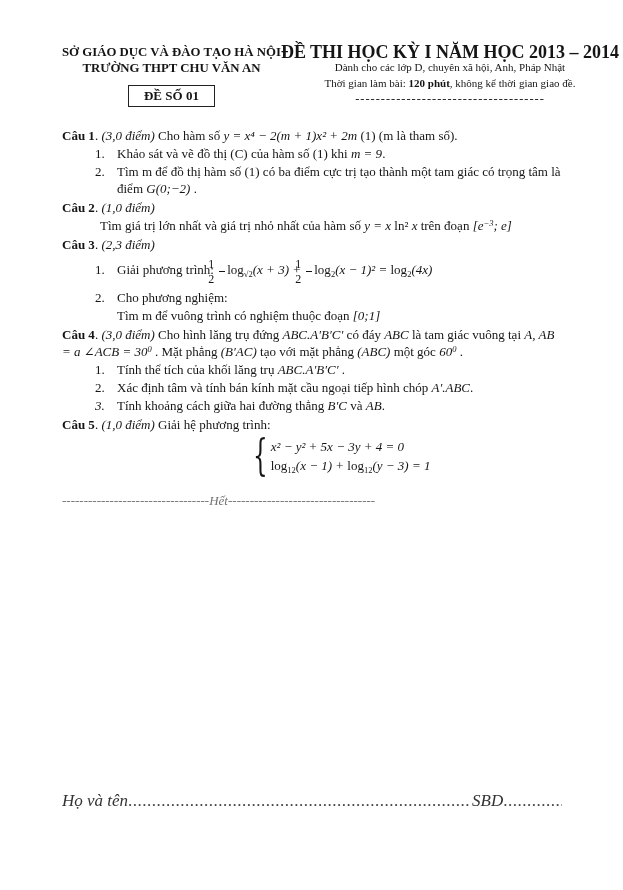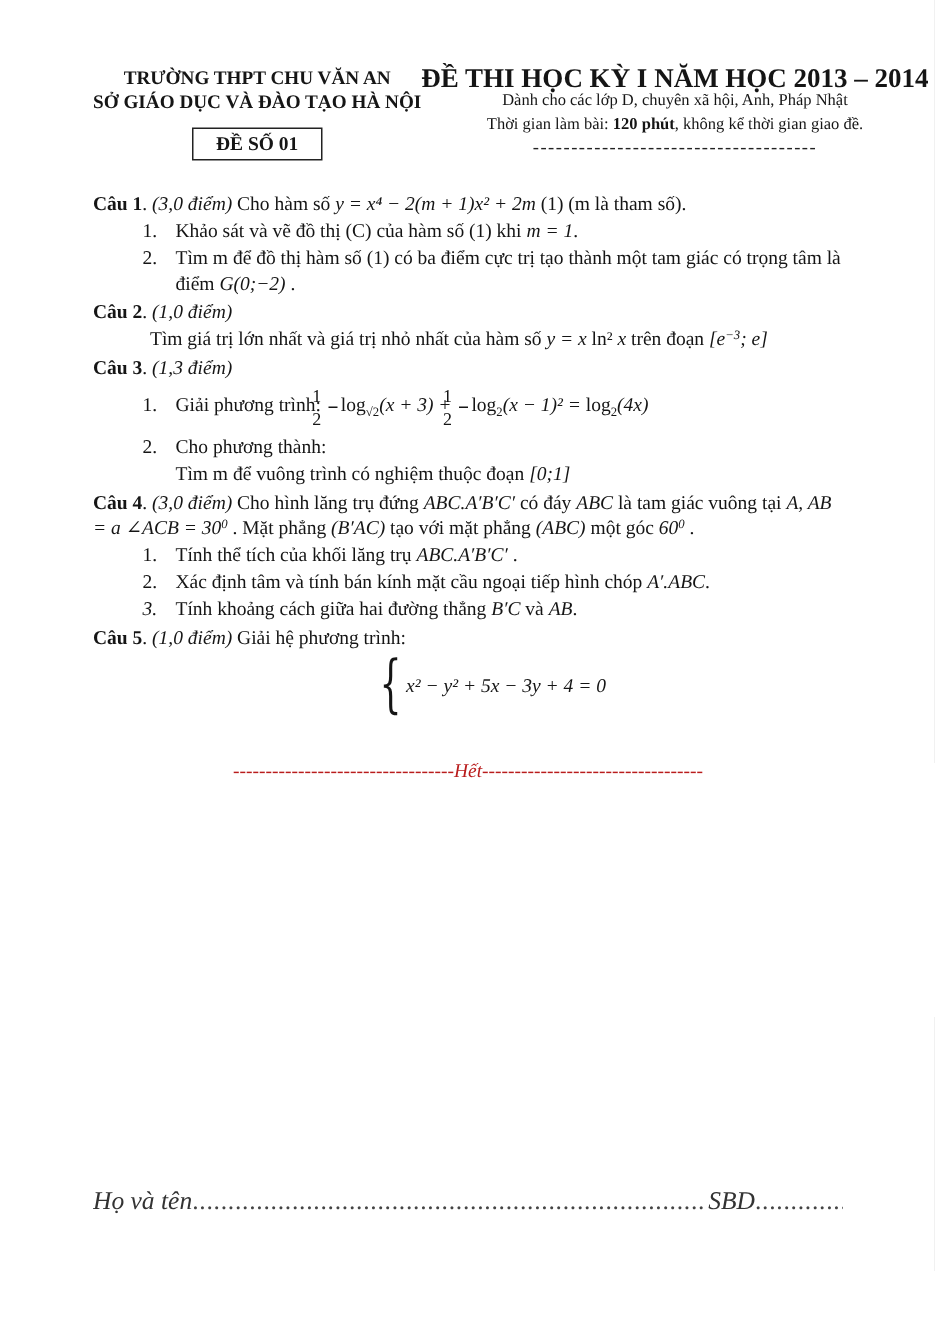--- a/index.html
+++ b/index.html
@@ -38,74 +38,75 @@
   .center-eq{text-align:center;margin:2px 0;}
   .subline{margin-left:55px;margin-top:1px;}
   .q2body{margin-left:38px;}
 
   
   .system{display:flex;align-items:center;margin:2px 0 0 185px;}
   .brace{font-size:42px;font-weight:300;line-height:42px;transform:scaleX(0.55);margin-right:-3px;
          font-family:"DejaVu Serif",serif;}
   .eqs > div{line-height:19px;}
 
-  .divider{text-align:center;margin-top:28px;color:#b91c1c;}
+  .divider{text-align:left;margin-top:15px;color:#737373;}
   .divider i{font-style:italic;}
 
   .footer{position:absolute;left:62px;top:792px;width:500px;white-space:nowrap;overflow:hidden;
           font-style:italic;font-size:17px;color:#333;}
   .dots{letter-spacing:0.5px;font-style:normal;color:#444;}
   .sbdlbl{margin-left:2px;}
 </style>
 </head>
 <body>
 
 <div class="page">
   <div class="content">
 
     <div class="header">
       <div class="h-left">
+        <div class="hb">SỞ GIÁO DỤC VÀ ĐÀO TẠO HÀ NỘI</div>
         <div class="hb">TRƯỜNG THPT CHU VĂN AN</div>
-        <div class="hb">SỞ GIÁO DỤC VÀ ĐÀO TẠO HÀ NỘI</div>
         <div class="exam-box">
           <span>ĐỀ SỐ 01</span>
         </div>
       </div>
       <div class="h-right">
         <div class="t1">ĐỀ THI HỌC KỲ I NĂM HỌC 2013 – 2014</div>
         <div class="t3">Dành cho các lớp D, chuyên xã hội, Anh, Pháp Nhật</div>
         <div class="t3"><span>Thời gian làm bài: </span><b>120 phút</b><span>, không kể thời gian giao đề.</span></div>
         <div class="t-dash">-------------------------------------</div>
       </div>
     </div>
 
     <div class="bodytext">
 
       <p class="q"><b class="qlabel">Câu 1</b><span>. </span><i class="pts">(3,0 điểm)</i><span> Cho hàm số </span><span class="m">y = x⁴ − 2(m + 1)x² + 2m</span><span>  (1) (m là tham số).</span></p>
-      <div class="item"><span class="inum">1.</span><span>Khảo sát và vẽ đồ thị (C) của hàm số (1) khi </span><span class="m">m = 1</span><span>.</span></div>
+      <div class="item"><span class="inum">1.</span><span>Khảo sát và vẽ đồ thị (C) của hàm số (1) khi </span><span class="m">m = 9</span><span>.</span></div>
       <div class="item"><span class="inum">2.</span><span>Tìm m để đồ thị hàm số (1) có ba điểm cực trị tạo thành một tam giác có trọng tâm là điểm </span><span class="m">G(0;−2)</span><span> .</span></div>
 
       <p class="q"><b class="qlabel">Câu 2</b><span>. </span><i class="pts">(1,0 điểm)</i></p>
       <div class="q2body"><span>Tìm giá trị lớn nhất và giá trị nhỏ nhất của hàm số </span><span class="m">y = x </span><span class="rm">ln²</span><span class="m"> x</span><span> trên đoạn </span><span class="m"><span>[e</span><sup>−3</sup><span>; e]</span></span></div>
 
-      <p class="q"><b class="qlabel">Câu 3</b><span>. </span><i class="pts">(1,3 điểm)</i></p>
+      <p class="q"><b class="qlabel">Câu 3</b><span>. </span><i class="pts">(2,3 điểm)</i></p>
       <div class="item tallitem"><span class="inum">1.</span><span>Giải phương trình: </span><span class="frac"><span class="fn">1</span><span class="fd">2</span></span><span class="rm">log</span><sub>√2</sub><span class="m">(x + 3) + </span><span class="frac"><span class="fn">1</span><span class="fd">2</span></span><span class="rm">log</span><sub>2</sub><span class="m">(x − 1)² = </span><span class="rm">log</span><sub>2</sub><span class="m">(4x)</span></div>
-      <div class="item"><span class="inum">2.</span><span>Cho phương thành:</span></div>
+      <div class="item"><span class="inum">2.</span><span>Cho phương nghiệm:</span></div>
       <div class="subline"><span>Tìm m để vuông trình có nghiệm thuộc đoạn </span><span class="m">[0;1]</span></div>
 
       <p class="q"><b class="qlabel">Câu 4</b><span>. </span><i class="pts">(3,0 điểm)</i><span> Cho hình lăng trụ đứng </span><span class="m">ABC.A′B′C′</span><span> có đáy </span><span class="m">ABC</span><span> là tam giác vuông tại </span><span class="m">A, AB = a  ∠ACB = 30</span><sup class="m">0</sup><span> . Mặt phẳng </span><span class="m">(B′AC)</span><span> tạo với mặt phẳng </span><span class="m">(ABC)</span><span> một góc </span><span class="m">60</span><sup class="m">0</sup><span> .</span></p>
       <div class="item"><span class="inum">1.</span><span>Tính thể tích của khối lăng trụ </span><span class="m">ABC.A′B′C′</span><span> .</span></div>
       <div class="item"><span class="inum">2.</span><span>Xác định tâm và tính bán kính mặt cầu ngoại tiếp hình chóp </span><span class="m">A′.ABC</span><span>.</span></div>
       <div class="item"><span class="inum it">3.</span><span>Tính khoảng cách giữa hai đường thẳng </span><span class="m">B′C</span><span> và </span><span class="m">AB</span><span>.</span></div>
 
       <p class="q"><b class="qlabel">Câu 5</b><span>. </span><i class="pts">(1,0 điểm)</i><span> Giải hệ phương trình:</span></p>
       <div class="system">
         <span class="brace">{</span>
         <div class="eqs">
           <div class="m">x² − y² + 5x − 3y + 4 = 0</div>
+          <div><span class="rm">log</span><sub>12</sub><span class="m">(x − 1) + </span><span class="rm">log</span><sub>12</sub><span class="m">(y − 3) = 1</span></div>
         </div>
       </div>
 
       <div class="divider"><span>----------------------------------</span><i>Hết</i><span>----------------------------------</span></div>
     </div>
   </div>
 
   <div class="footer"><i>Họ và tên</i><span class="dots">........................................................................</span><i class="sbdlbl">SBD</i><span class="dots">....................................</span></div>
 </div>
 

